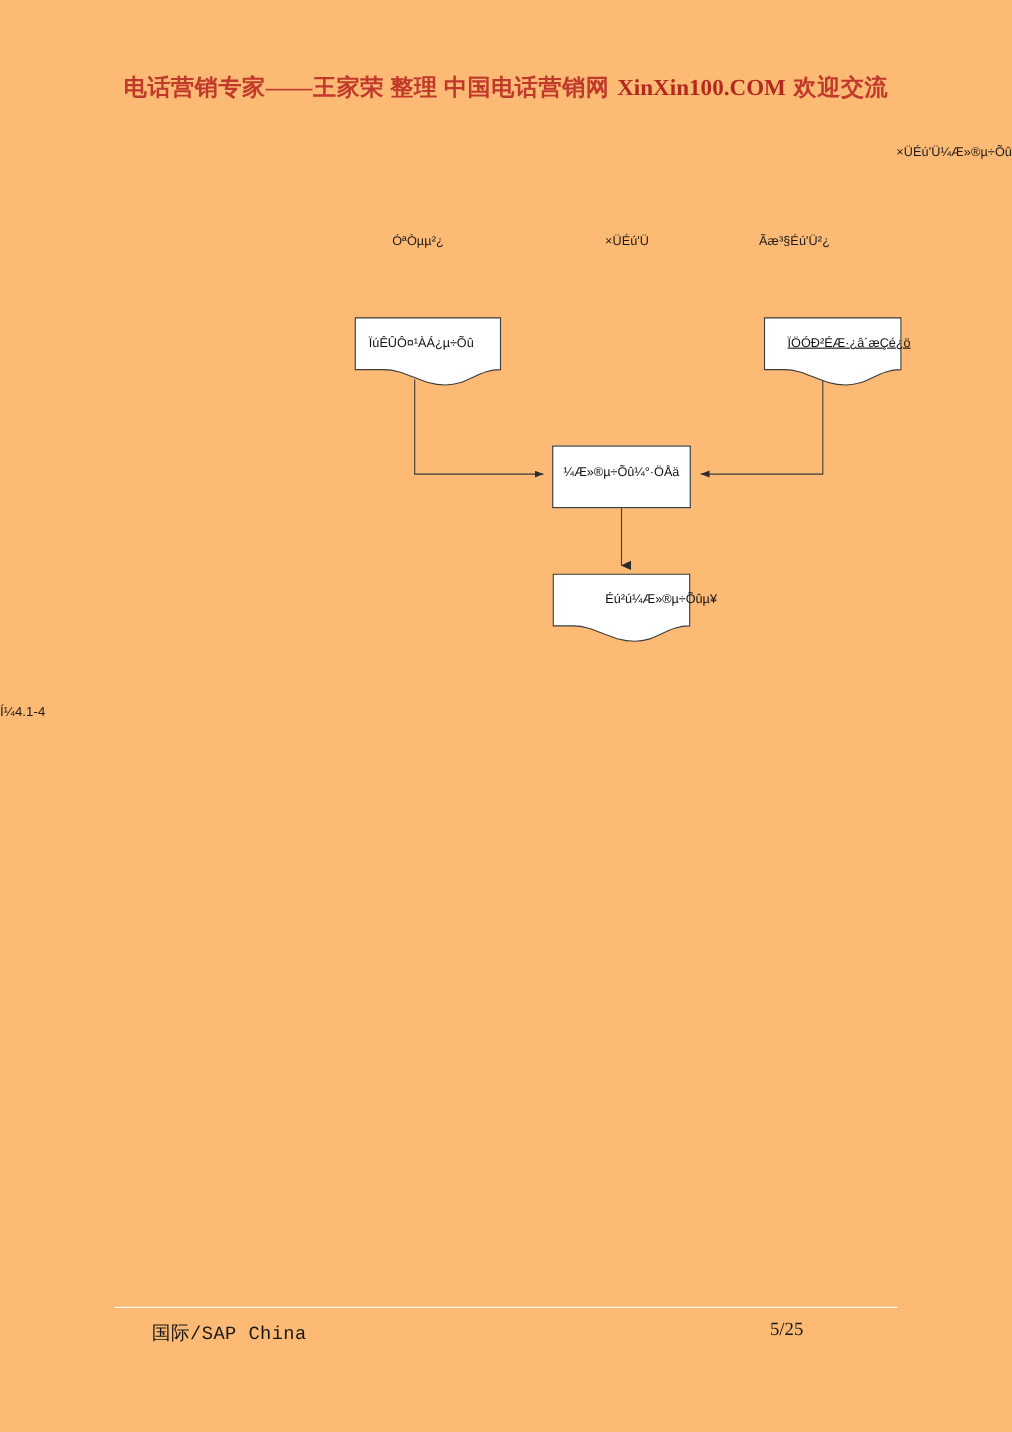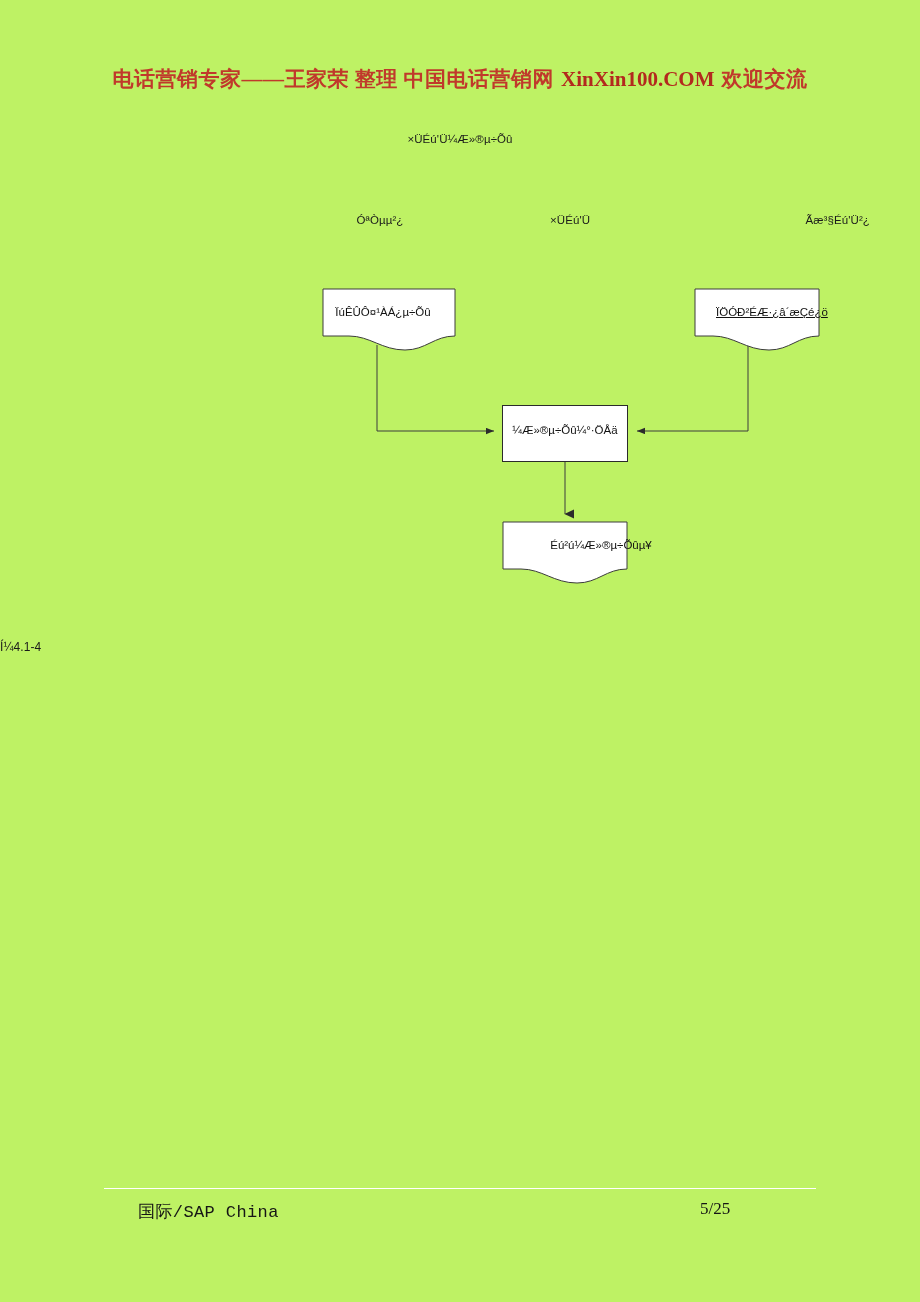--- a/index.html
+++ b/index.html
@@ -9,21 +9,21 @@
     background: #ffffff;
   }
   body {
     font-family: "Liberation Sans", sans-serif;
     -webkit-font-smoothing: antialiased;
   }
   #page {
     position: relative;
     width: 920px;
     height: 1302px;
-    background: #bef264;
+    background: #fdba74;
     overflow: hidden;
   }
 
   
   #header-banner {
     position: absolute;
     left: 0;
     top: 62px;
     width: 920px;
     height: 34px;
@@ -64,27 +64,27 @@
     color: #1a1a1a;
     white-space: nowrap;
     letter-spacing: 0.1px;
   }
 
   
   #flow-title {
     left: 0;
     top: 133px;
     width: 920px;
-    text-align: center;
+    text-align: right;
   }
 
   
   #col-head-left   { left: 300px; top: 214px; width: 160px; text-align: center; }
   #col-head-mid    { left: 490px; top: 214px; width: 160px; text-align: center; }
-  #col-head-right  { left: 690px; top: 214px; width: 180px; text-align: right; }
+  #col-head-right  { left: 690px; top: 214px; width: 180px; text-align: left; }
 
   
   .doc-shape {
     position: absolute;
   }
   .doc-shape svg { display: block; overflow: visible; }
   .doc-label {
     position: absolute;
     font-family: "Liberation Sans", "DejaVu Sans", sans-serif;
     font-size: 11.5px;

